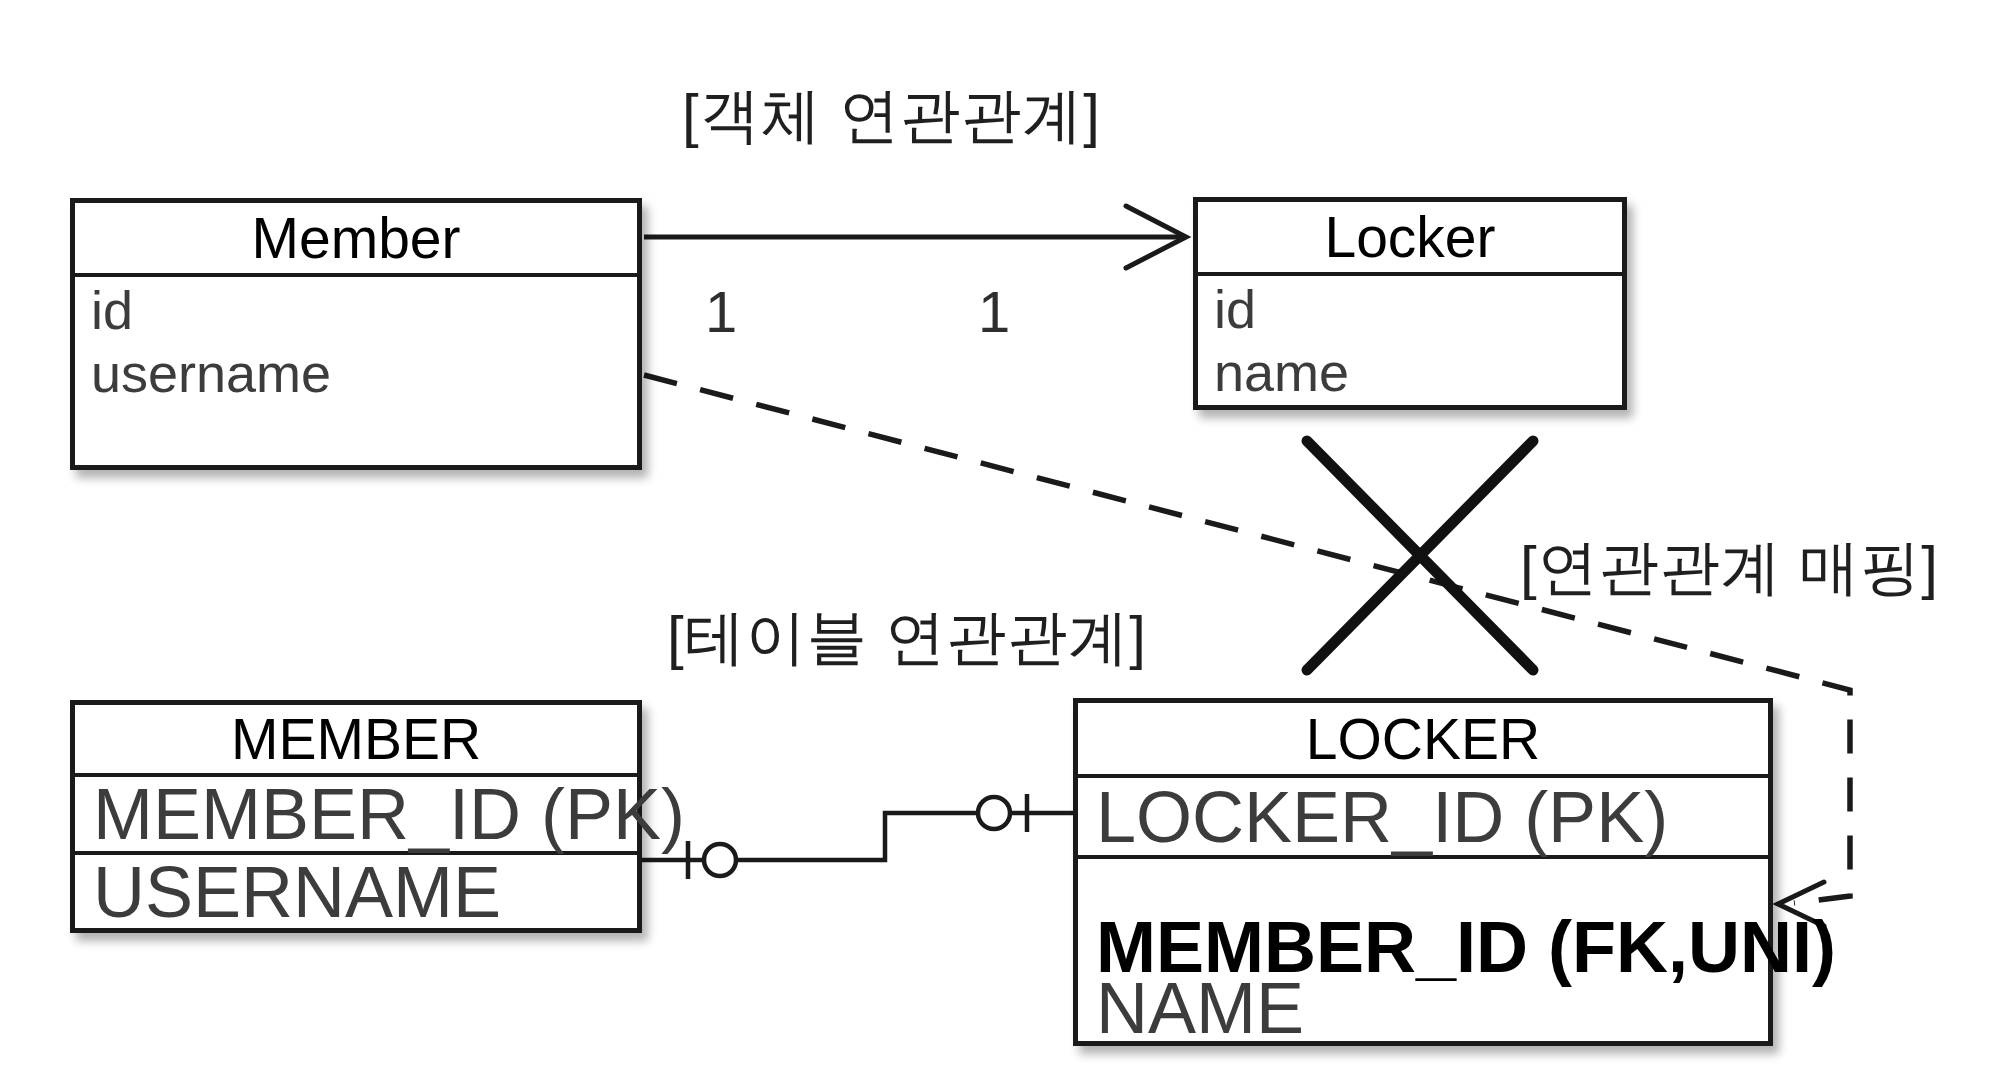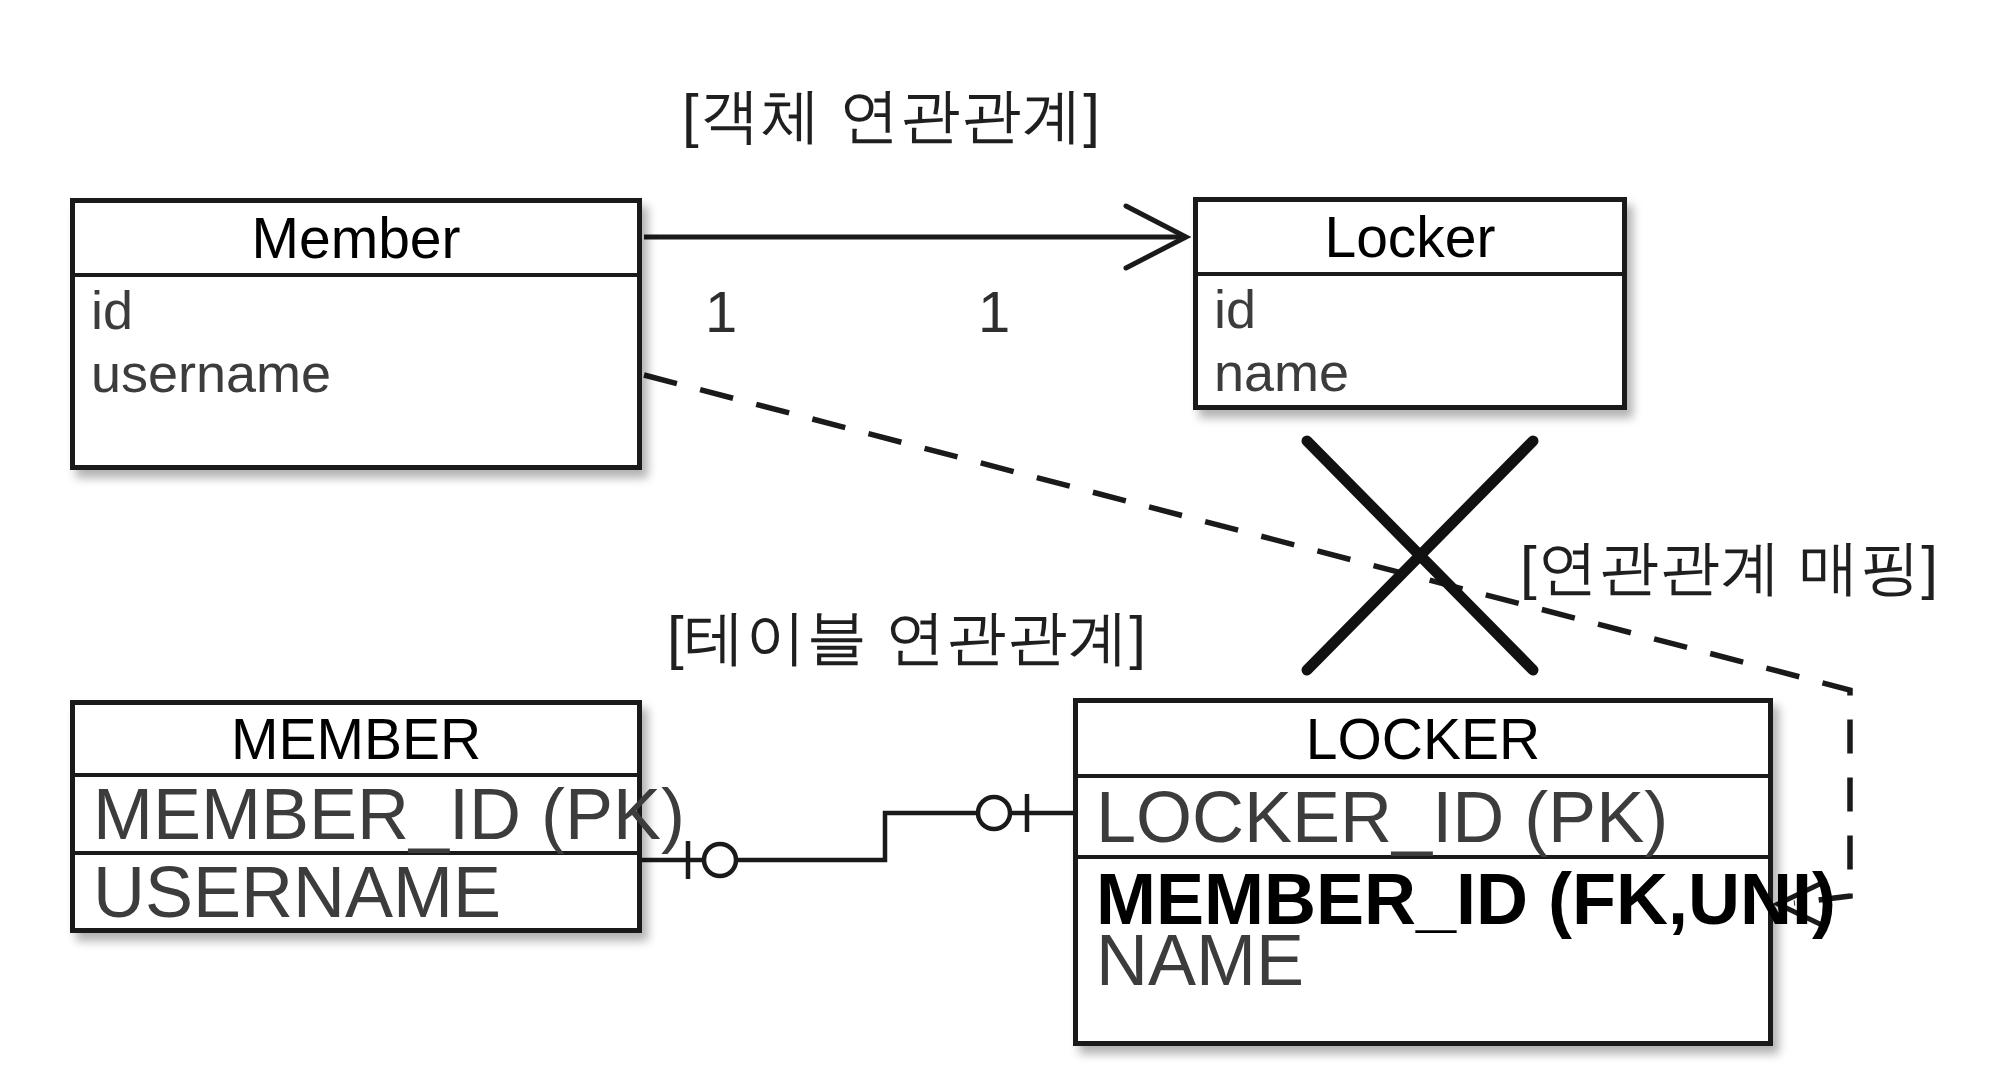--- a/index.html
+++ b/index.html
@@ -19,21 +19,21 @@
   .cls .uml-title{height:70px;font-size:57px;}
   .tbl .uml-title{font-size:57px;}
   .cls-body{padding:2px 0 0 16px;}
   .cls-body .fld{line-height:63px;font-size:54px;color:#3c3c3c;white-space:nowrap;}
   .cls-body .fld.bold{font-weight:bold;color:#000;}
   .tbl-row{
     box-sizing:border-box;padding-left:18px;display:flex;align-items:center;
     font-size:72px;color:#3c3c3c;white-space:nowrap;
   }
   .tbl-row.divided{border-bottom:4px solid #1a1a1a;}
-  .tbl-row.bold{font-weight:bold;color:#000;}
+  .tbl-row.bold{font-weight:bold;color:#000;margin-top:48px;}
   .caption{
     position:absolute;z-index:3;font-size:60px;color:#1f1f1f;white-space:nowrap;
     letter-spacing:1px;
   }
   .mult{
     position:absolute;z-index:3;font-size:58px;color:#2e2e2e;white-space:nowrap;
   }
 </style>
 </head>
 <body>

